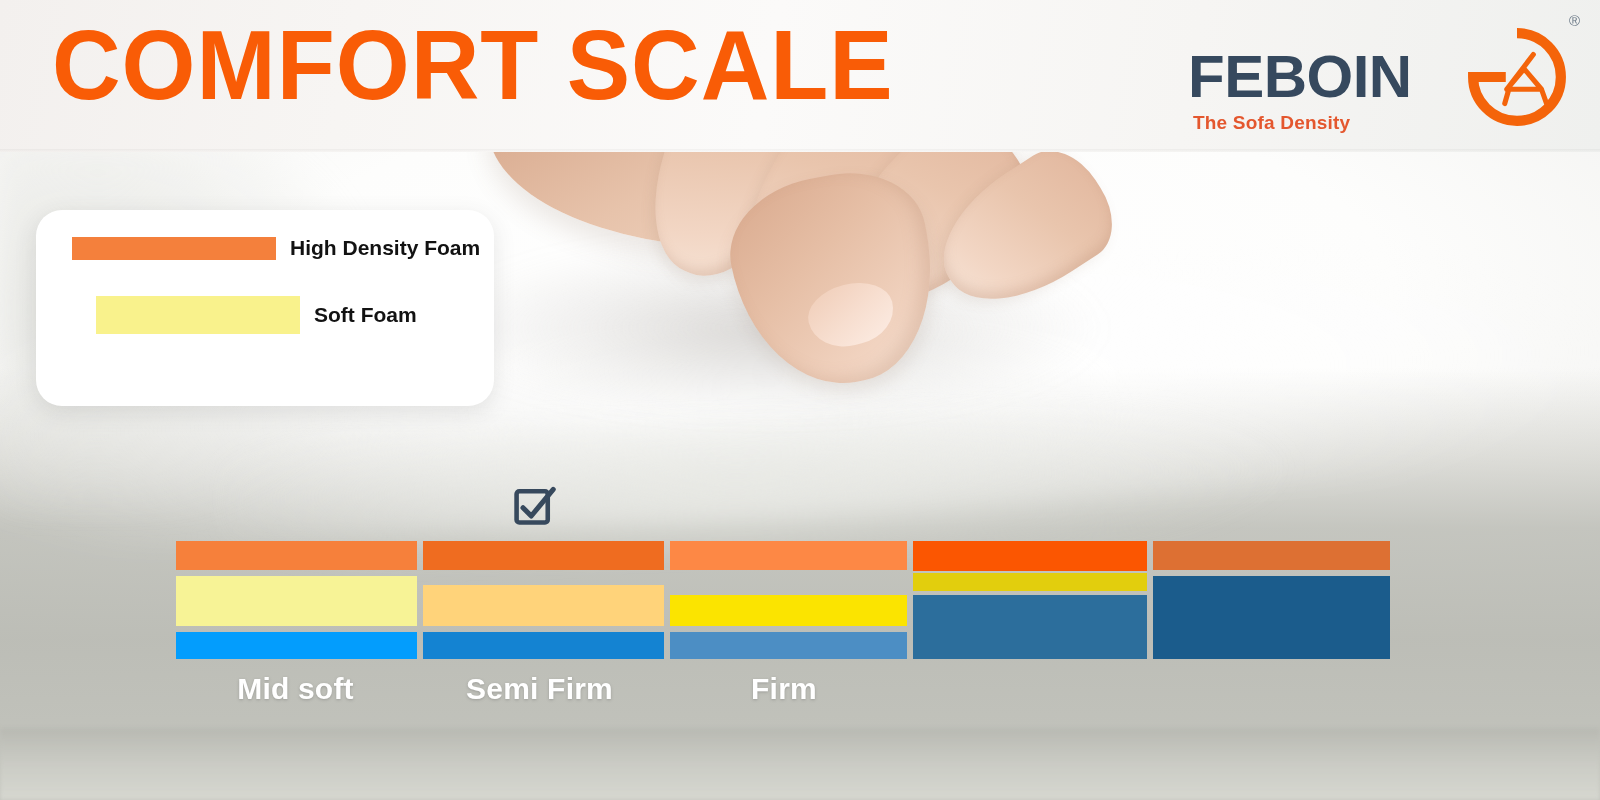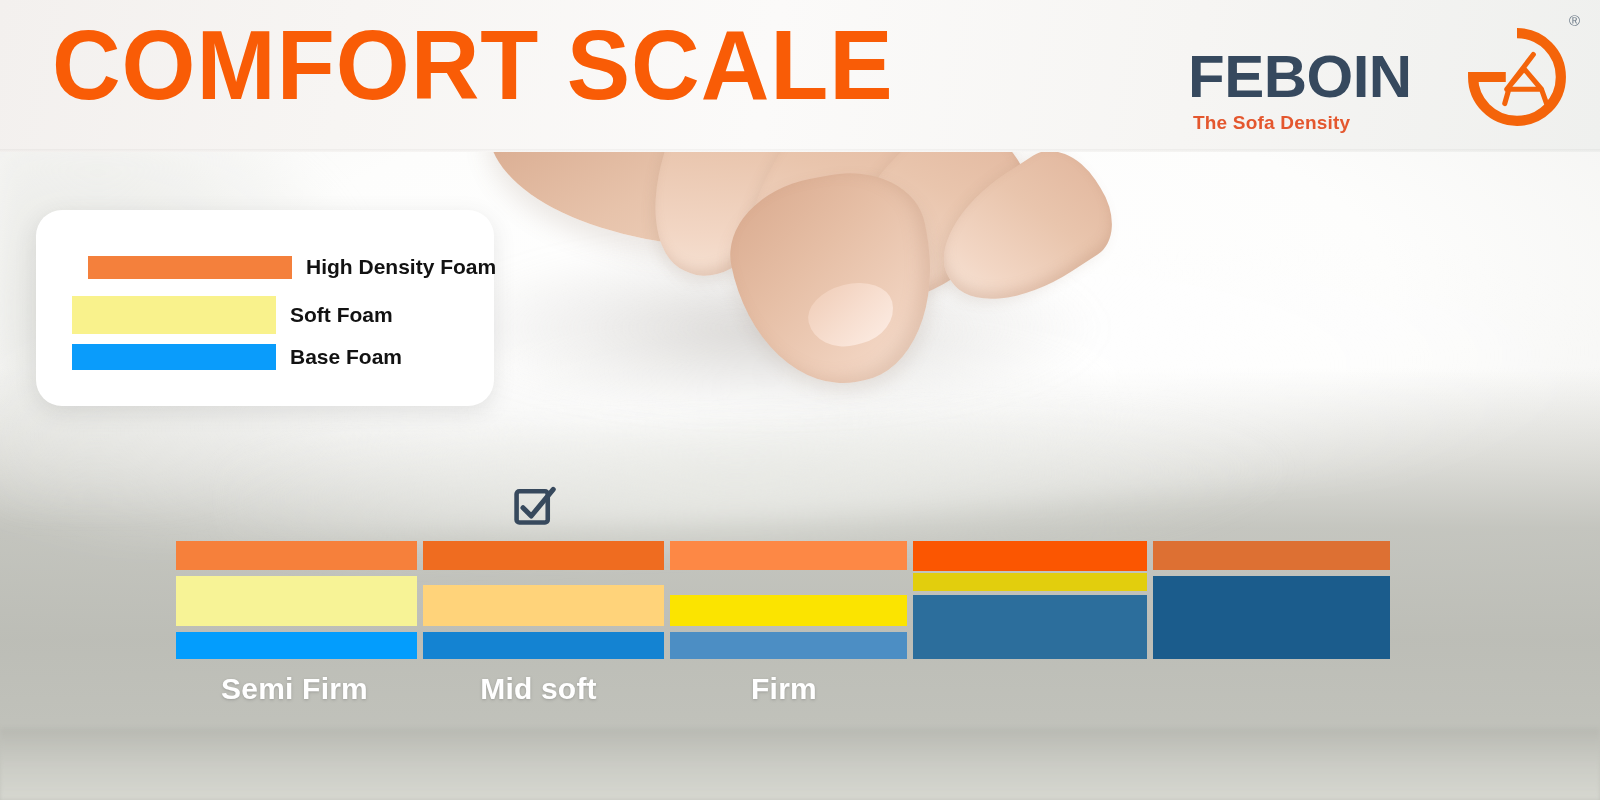--- a/index.html
+++ b/index.html
@@ -154,22 +154,22 @@
     width:458px; height:196px;
     background:#ffffff;
     border-radius:26px;
     box-shadow:0 6px 22px rgba(60,60,60,0.13);
     z-index:6;
   }
   .legend-row {
     position:absolute; left:36px;
     display:flex; align-items:center;
   }
-  .legend-row.r0 { top:45px;margin-left:16px; }
-  .legend-row.r1 { top:86px; }
+  .legend-row.r0 { top:26px; }
+  .legend-row.r1 { top:86px;margin-left:24px; }
   .legend-row.r2 { top:134px; }
   .legend-swatch {
     width:204px; height:23px;
     display:block;
   }
   .legend-row.r1 .legend-swatch { height:38px; }
   .legend-row.r2 .legend-swatch { height:26px; }
   .legend-label {
     margin-left:14px;
     font-size:21px; font-weight:700; color:#121212;
@@ -253,24 +253,20 @@
 
   <div class="legend">
     <div class="legend-row r0">
       <span class="legend-swatch" style="background: rgb(244, 128, 60);"></span>
       <span class="legend-label">High Density Foam</span>
     </div>
     <div class="legend-row r1">
       <span class="legend-swatch" style="background: rgb(249, 242, 140);"></span>
       <span class="legend-label">Soft Foam</span>
     </div>
-    <div class="legend-row r2">
-      <span class="legend-swatch" style="background: rgb(10, 156, 251);"></span>
-      <span class="legend-label">Base Foam</span>
-    </div>
   </div>
 
   <svg class="check-icon" viewBox="0 0 48 48">
     <rect x="5" y="9" width="34" height="34" rx="3" fill="none" stroke="#37495d" stroke-width="5"></rect>
     <path d="M12 27 L21 36 L45 7" fill="none" stroke="#37495d" stroke-width="5.5" stroke-linecap="round" stroke-linejoin="round"></path>
   </svg>
 
   <div class="scale">
       <div class="col" style="width: 244px;">
         <div class="layer" style="background: rgb(246, 128, 59); top: 3px; height: 29px;"></div>
@@ -292,18 +288,18 @@
         <div class="layer" style="background: rgb(226, 206, 13); top: 35px; height: 18px;"></div>
         <div class="layer" style="background: rgb(44, 110, 156); top: 57px; height: 64px;"></div>
       </div>
       <div class="col" style="width: 240px;">
         <div class="layer" style="background: rgb(221, 112, 51); top: 3px; height: 29px;"></div>
         <div class="layer" style="background: rgb(27, 92, 140); top: 38px; height: 83px;"></div>
       </div>
     </div>
 
   <div class="labels">
+      <div class="label-cell" style="width: 239px;">Mid soft</div>
       <div class="label-cell" style="width: 237px;">Semi Firm</div>
-      <div class="label-cell" style="width: 239px;">Mid soft</div>
       <div class="label-cell" style="width: 240px;">Firm</div>
     </div>
 
 </div>
 
 </body></html>

